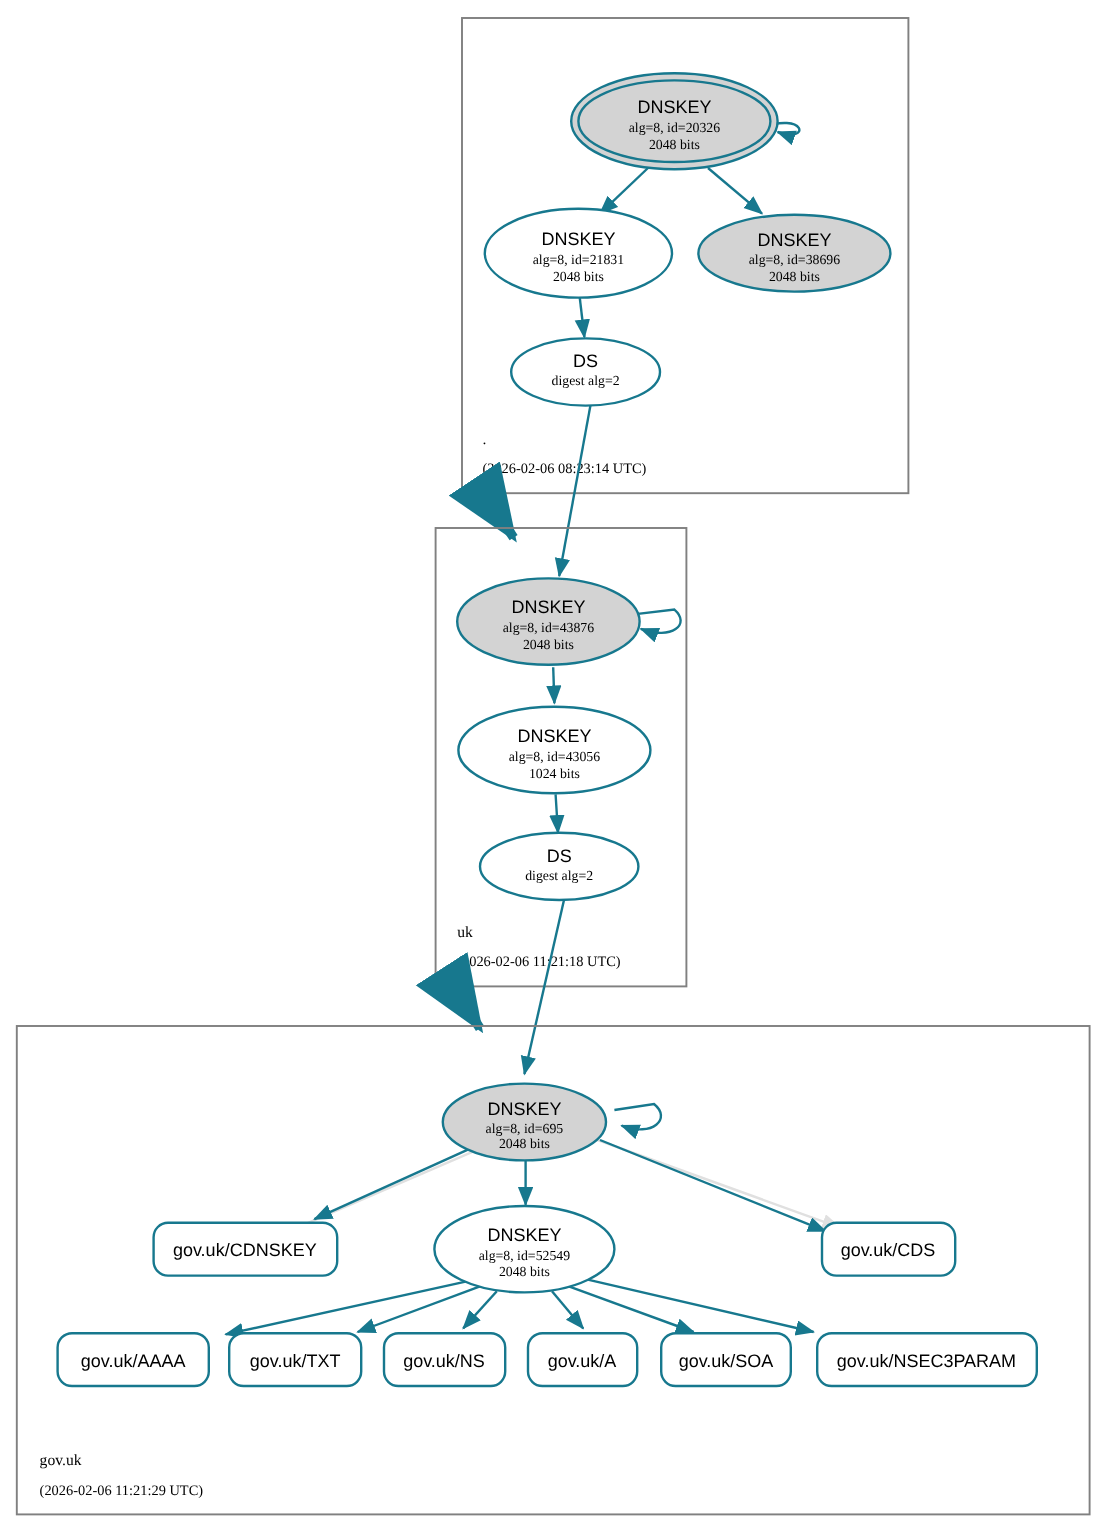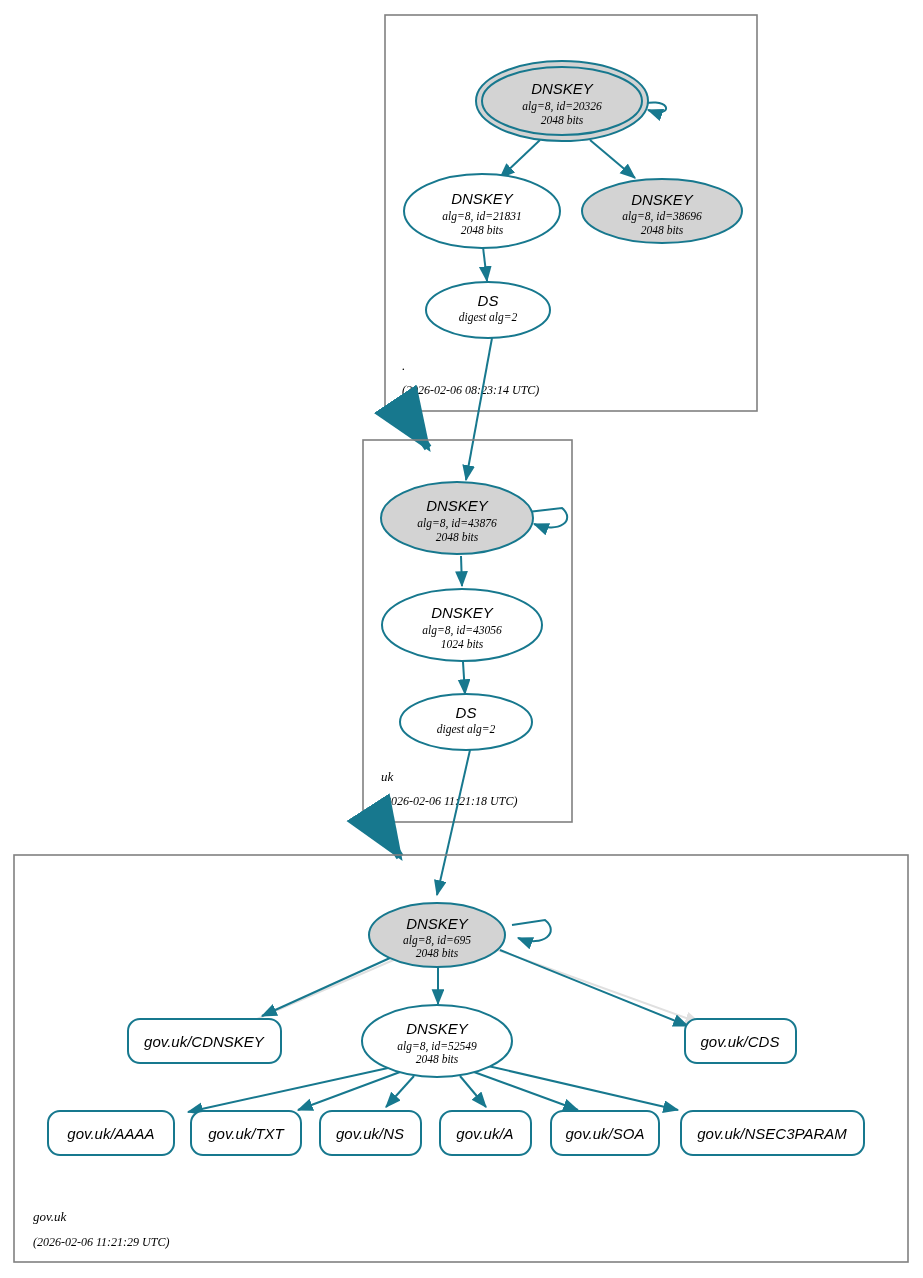--- a/index.html
+++ b/index.html
@@ -1,17 +1,17 @@
 <!DOCTYPE html>
 <html><head>
 <meta charset="utf-8">
 <style>
   html,body{margin:0;padding:0;background:#ffffff;}
   body{width:923px;height:1278px;font-family:"Liberation Sans",sans-serif;}
-  #canvas{position:relative;width:923px;height:1278px;overflow:hidden;font-style:italic;}
+  #canvas{position:relative;width:923px;height:1278px;overflow:hidden;}
   svg{display:block;}
   .cluster-rect{fill:none;stroke:#808080;stroke-width:1.6;}
   .node-ell{stroke:#17788e;stroke-width:2;}
   .fill-gray{fill:#d3d3d3;}
   .fill-white{fill:#ffffff;}
   .node-box{fill:#ffffff;stroke:#17788e;stroke-width:2;}
   .edge{stroke:#17788e;stroke-width:2;fill:none;}
   .edge-gray{stroke:#e0e0e0;stroke-width:2;fill:none;}
   .edge-thick{stroke:#17788e;stroke-width:8;fill:none;}
   .t{font-family:"Liberation Sans",sans-serif;fill:#000000;text-anchor:middle;}

